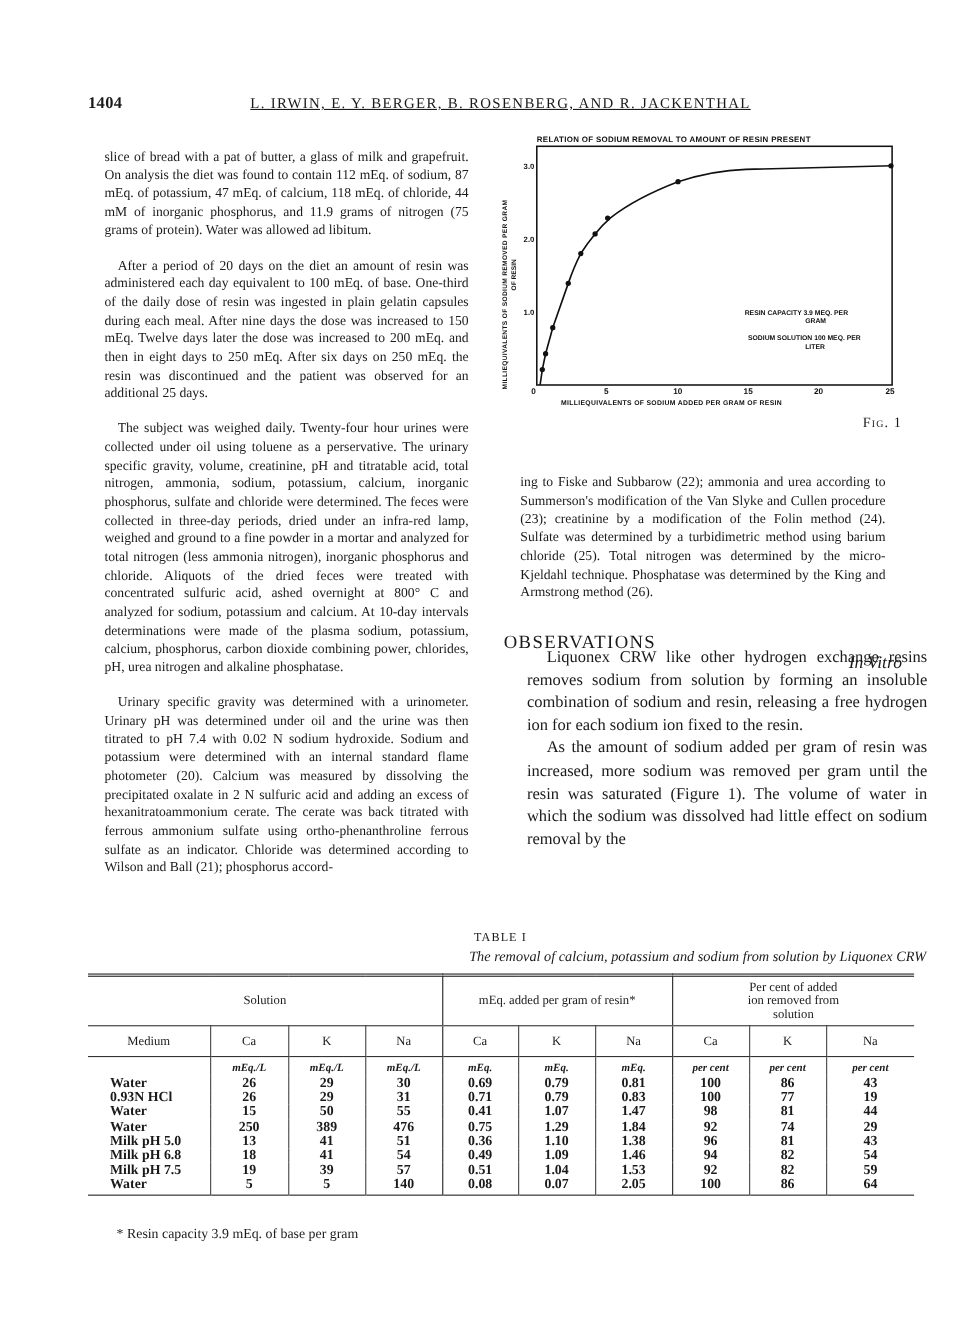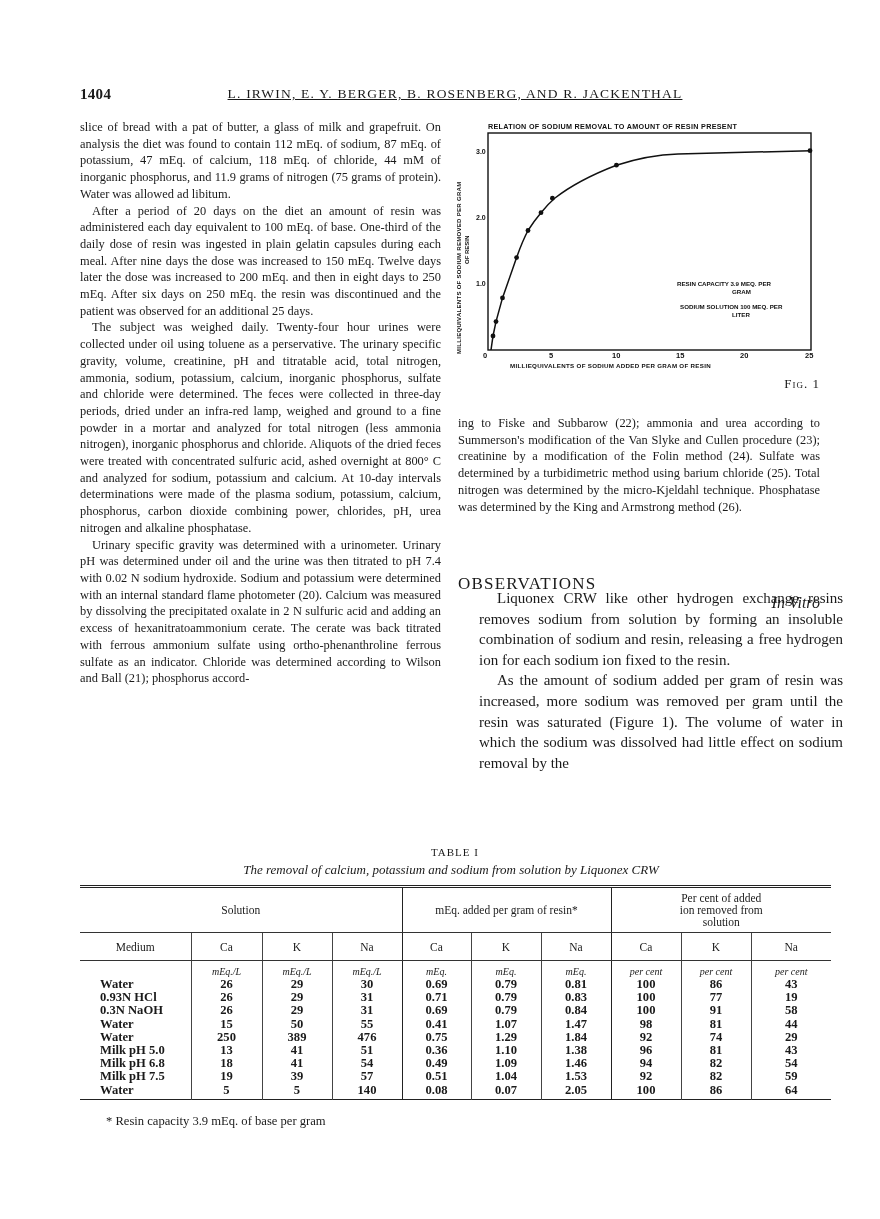--- a/index.html
+++ b/index.html
@@ -6,49 +6,49 @@
   body {
     width: 880px; height: 1219px; position: relative; overflow: hidden;
     font-family: "Liberation Serif", "DejaVu Serif", serif; color: #1a1a1a;
   }
   .abs { position: absolute; }
   .runhead { top: 86px; left: 80px; width: 750px; height: 20px; font-size: 15px; }
   .runhead .pno { position: absolute; left: 0; top: 0; font-weight: bold; letter-spacing: 0.3px; }
   .runhead .auth { position: absolute; left: 0; right: 0; text-align: center; top: 0; letter-spacing: 1.2px; font-size: 13.5px; text-decoration: underline; }
 
   .col { font-size: 12.4px; line-height: 16.7px; text-align: justify; }
-  .col p { margin: 0; text-indent: 0; }
+  .col p { margin: 15px; text-indent: 0; }
   .col p.ind { text-indent: 12px; }
   .left-col { left: 80px; top: 119px; width: 361px; }
   .right-col-top { left: 458px; top: 415px; width: 362px; }
 
   .fig { left: 448px; top: 118px; width: 380px; height: 280px; }
   .fig svg { position: absolute; left: 0; top: 0; }
   .fig-caption { left: 458px; top: 376px; width: 362px; text-align: right; font-size: 13px; font-variant: small-caps; letter-spacing: 1px; }
 
   .obs-head { left: 458px; top: 574px; width: 362px; text-align: left; font-size: 17px; letter-spacing: 1.2px; }
   .invitro { left: 458px; top: 594px; width: 362px; text-align: right; font-style: italic; font-size: 16px; }
   .right-col-bottom { left: 458px; top: 588px; width: 364px; font-size: 15px; line-height: 20.6px; text-align: justify; margin-left: 21px; }
   .right-col-bottom p { margin: 0; }
   .right-col-bottom p.ind { text-indent: 18px; }
 
   .tbl-title { left: 80px; top: 846px; width: 750px; text-align: center; font-size: 11px; letter-spacing: 1px; }
-  .tbl-caption { left: 76px; top: 862px; width: 750px; text-align: center; font-style: italic; font-size: 13px; }
+  .tbl-caption { left: 92px; top: 862px; width: 750px; text-align: right; font-style: italic; font-size: 13px; }
 
   .tbl { left: 80px; top: 885px; width: 751px; }
   table { border-collapse: collapse; width: 751px; font-size: 12.2px; }
   table.rt { border-top: 3px double #222; border-bottom: 1.5px solid #222; }
   th { font-weight: normal; font-size: 11.5px; padding: 0; text-align: center; }
   th.grp { height: 44px; border-bottom: 1.5px solid #333; }
   th.grp.sep, td.sep, th.sep { border-left: 1.5px solid #222; }
   th.colh { height: 27px; border-bottom: 1.5px solid #333; }
   td { padding: 0; text-align: center; line-height: 13.2px; font-weight: bold; font-size: 12.6px; }
   td.med { text-align: left; padding-left: 20px; }
   td.vl, th.vl { border-left: 1px solid #444; }
-  tr.unit td { font-style: italic; font-weight: normal; font-size: 10px; padding-top: 4px; line-height: 13px; }
+  tr.unit td { font-style: italic; font-weight: bold; font-size: 10px; padding-top: 4px; line-height: 13px; }
   tr.last td { padding-bottom: 2px; }
   .footnote { left: 106px; top: 1114px; font-size: 12.6px; }
 </style>
 </head>
 <body>
 
 <div class="abs runhead">
   <span class="pno">1404</span>
   <span class="auth">L. IRWIN, E. Y. BERGER, B. ROSENBERG, AND R. JACKENTHAL</span>
 </div>
@@ -182,32 +182,20 @@
         <td class="vl">29</td>
         <td class="vl">31</td>
         <td class="sep">0.71</td>
         <td class="vl">0.79</td>
         <td class="vl">0.83</td>
         <td class="sep">100</td>
         <td class="vl">77</td>
         <td class="vl">19</td>
       </tr>
       <tr>
-        <td class="med">0.3N NaOH</td>
-        <td class="vl">26</td>
-        <td class="vl">29</td>
-        <td class="vl">31</td>
-        <td class="sep">0.69</td>
-        <td class="vl">0.79</td>
-        <td class="vl">0.84</td>
-        <td class="sep">100</td>
-        <td class="vl">91</td>
-        <td class="vl">58</td>
-      </tr>
-      <tr>
         <td class="med">Water</td>
         <td class="vl">15</td>
         <td class="vl">50</td>
         <td class="vl">55</td>
         <td class="sep">0.41</td>
         <td class="vl">1.07</td>
         <td class="vl">1.47</td>
         <td class="sep">98</td>
         <td class="vl">81</td>
         <td class="vl">44</td>

